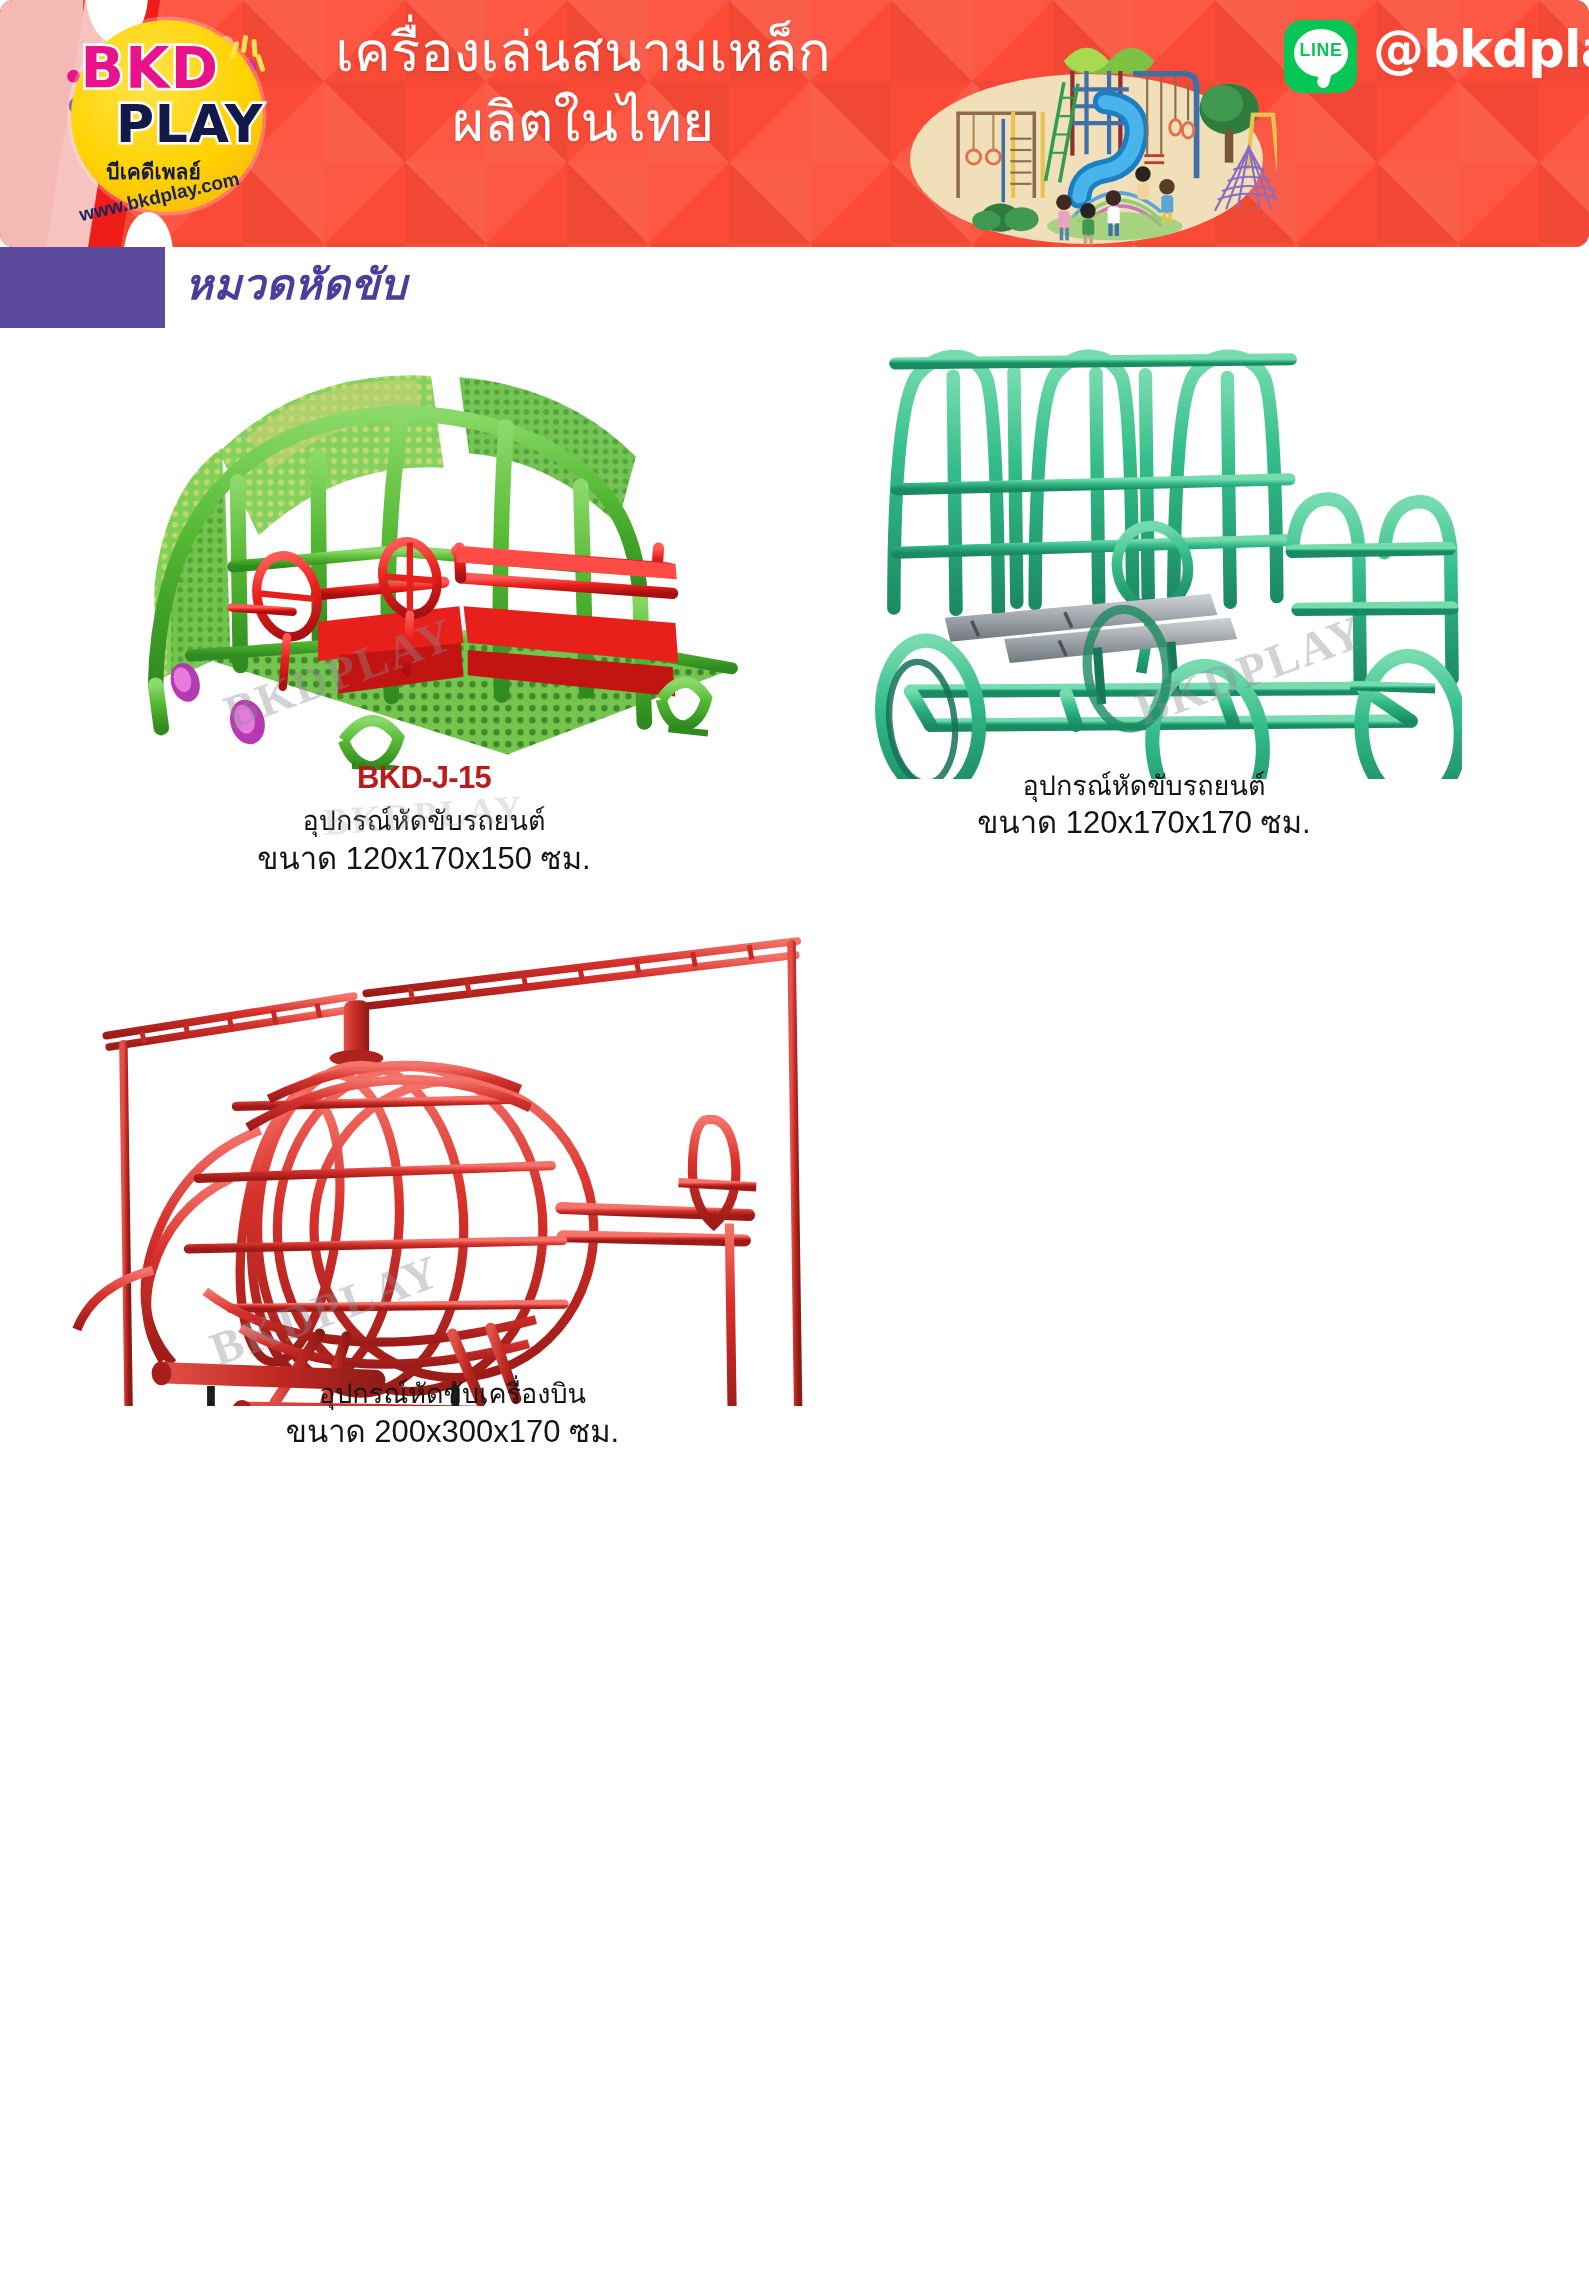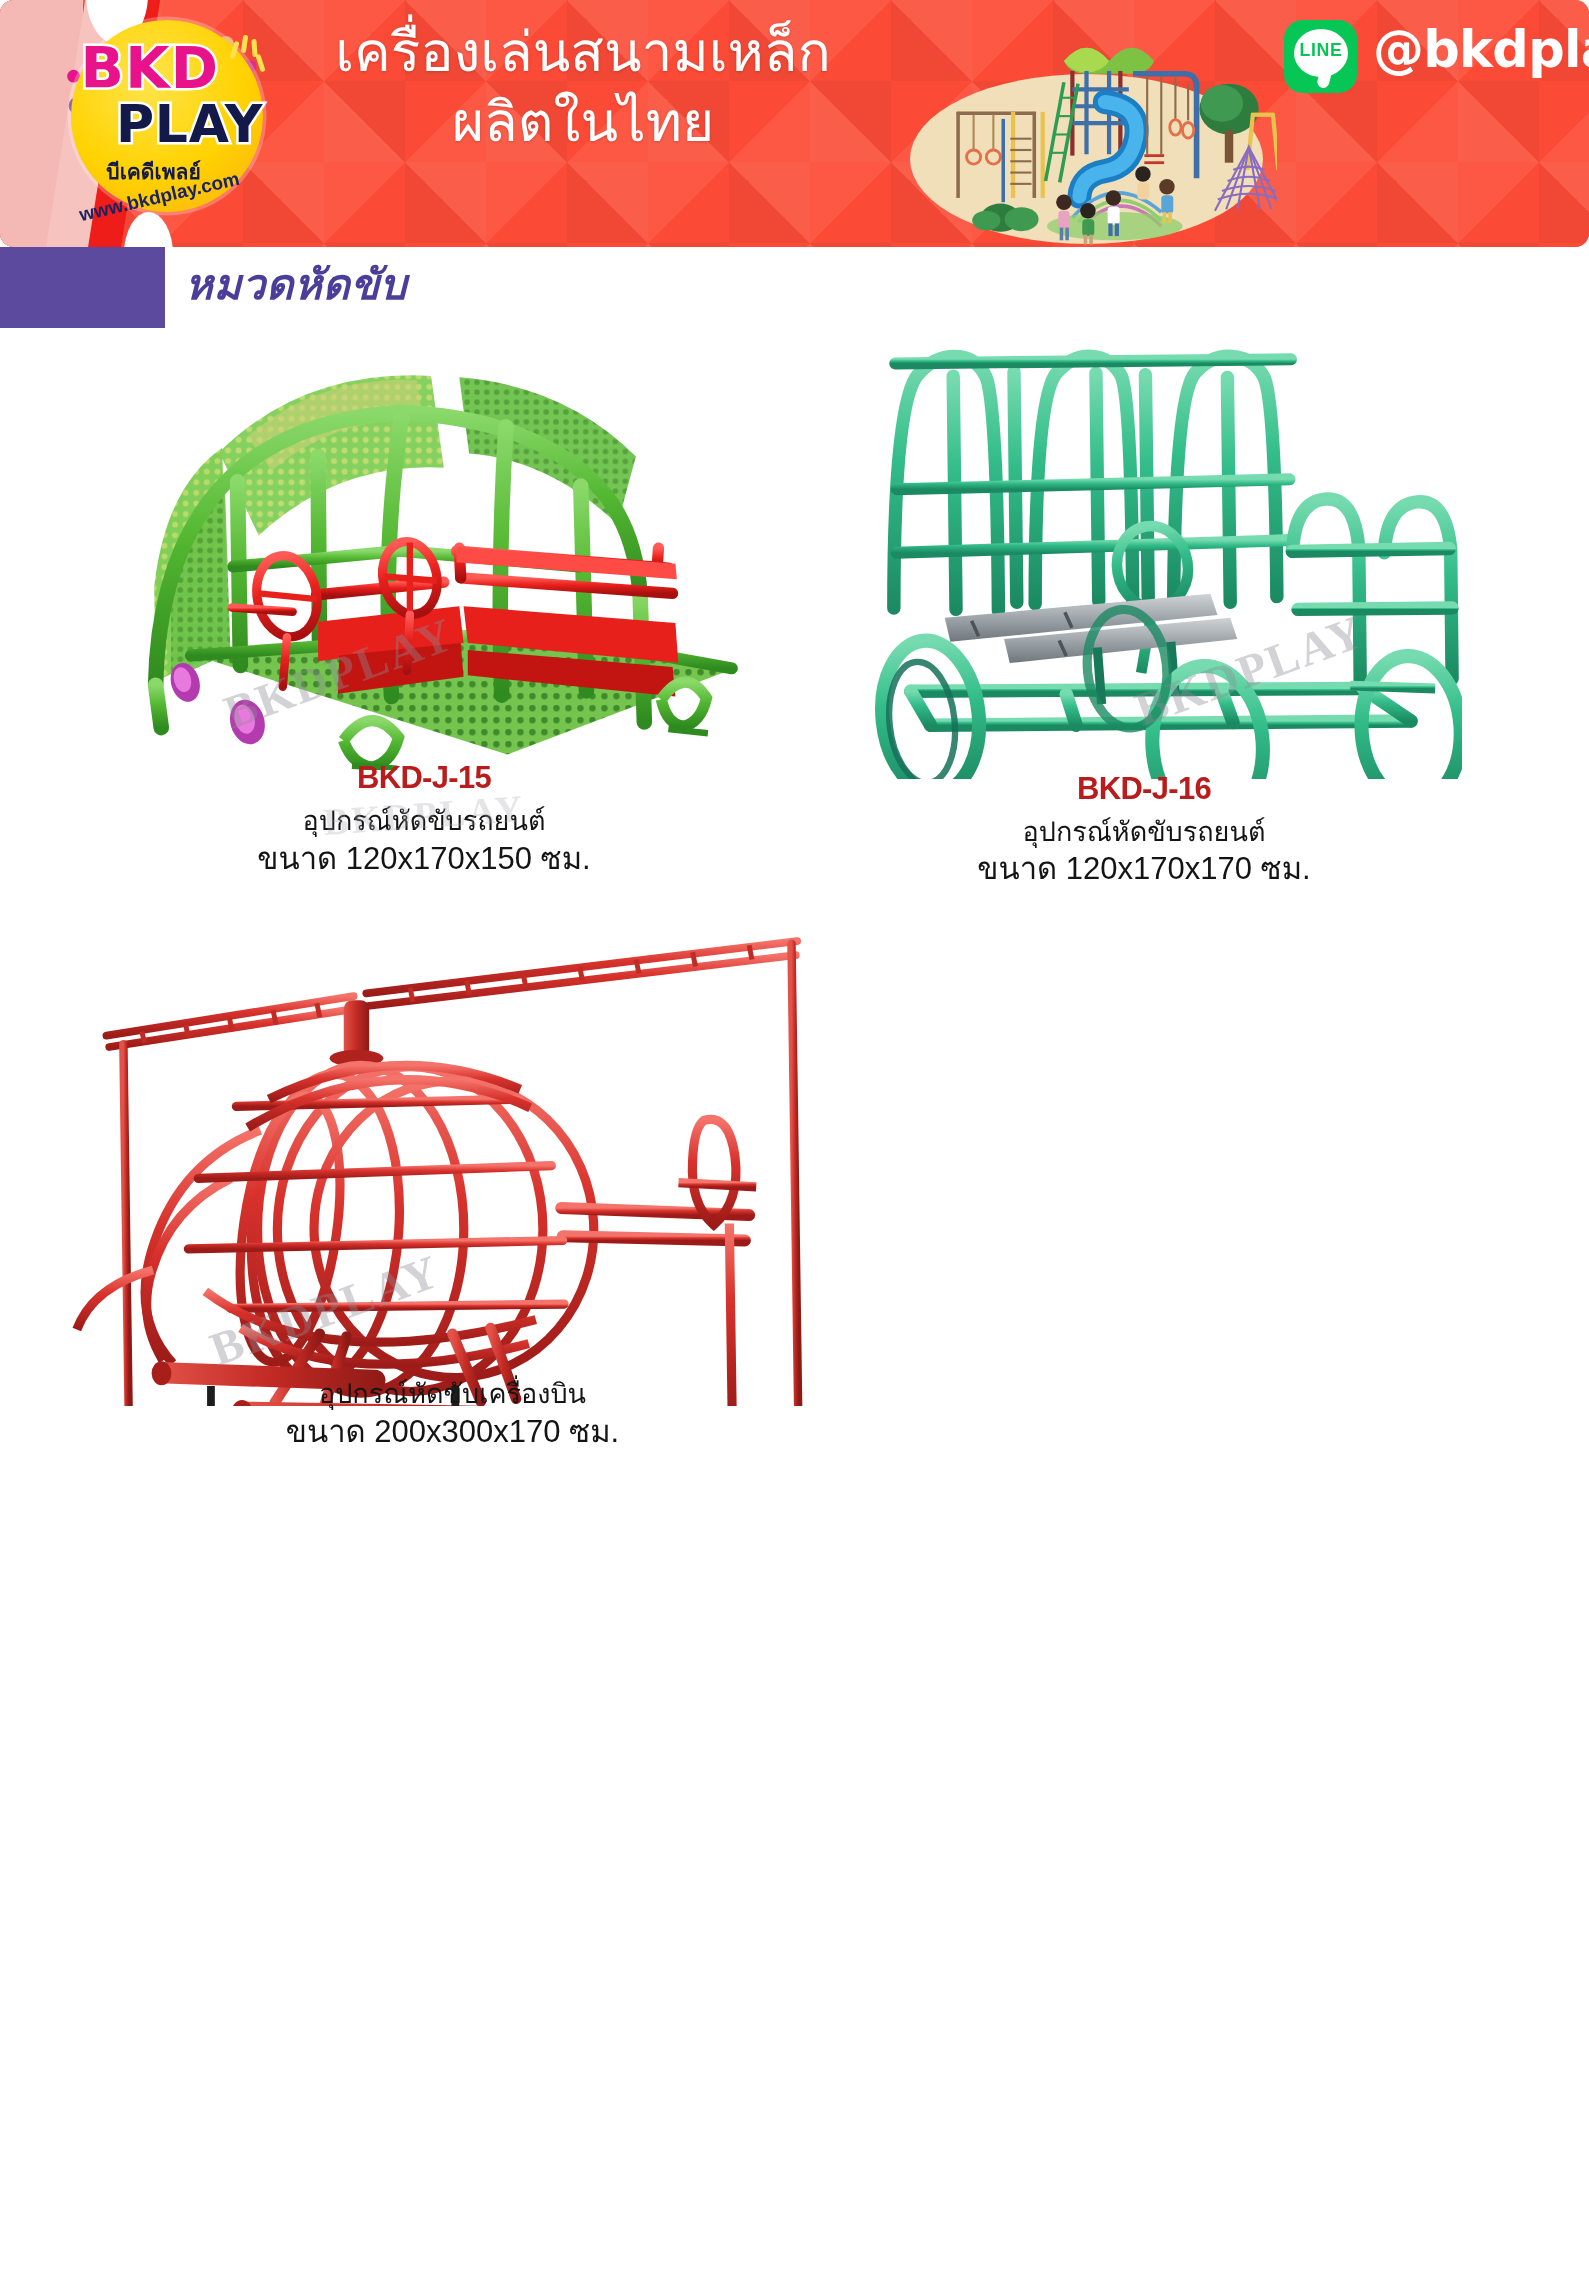--- a/index.html
+++ b/index.html
@@ -573,21 +573,20 @@
         </g>
 
         <g fill="none" stroke="url(#g2tube)" stroke-width="14">
           <path d="M742 540 l120 4"></path>
         </g>
       </svg>
       <div class="watermark" style="left:304px;top:339px;">BKDPLAY</div>
     </div>
 
     <div class="caption" style="position:relative;margin-top:-8.5px;">
-      <p class="code">BKD-J-16</p>
       <p class="desc">อุปกรณ์หัดขับรถยนต์</p>
       <p class="dim">ขนาด 120x170x170 ซม.</p>
     </div>
   </div>
 
   <div class="cell" style="left:57px;top:579px;width:791px;">
     <div class="prod-img" style="height:509px;">
       <svg width="791" height="509" viewBox="0 0 1120 720">
         <defs>
           <linearGradient id="redt" x1="0" y1="0" x2="0" y2="1">

